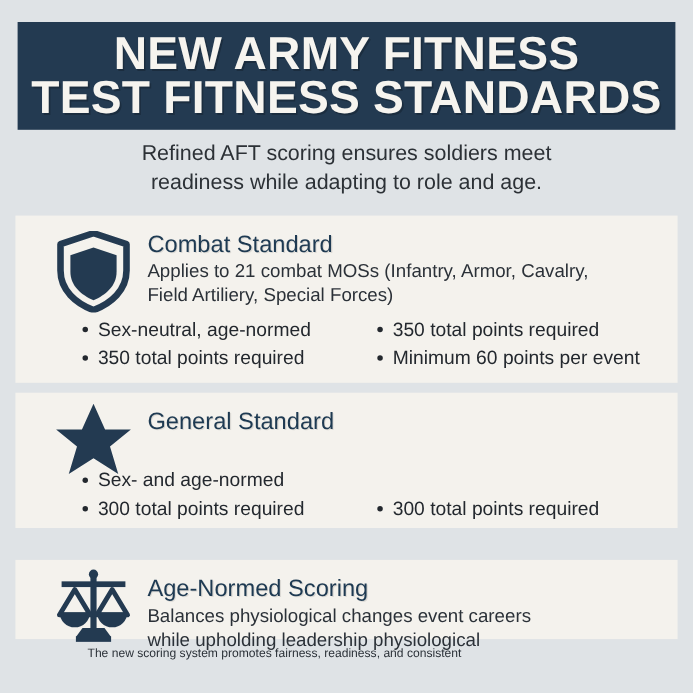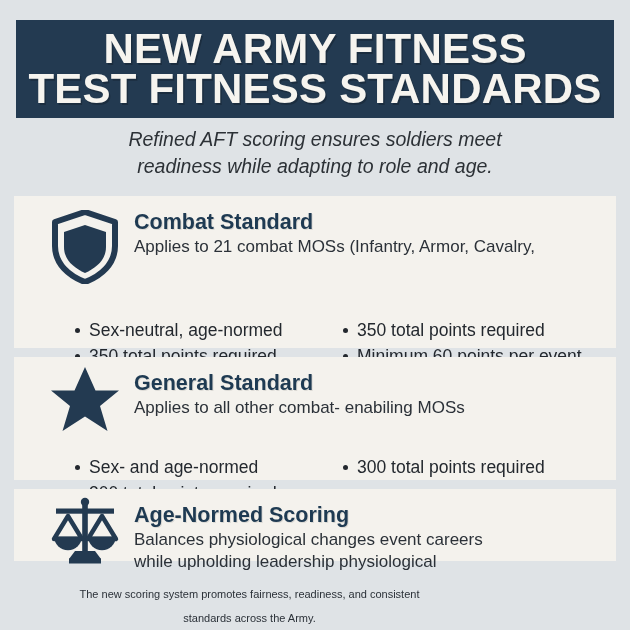--- a/index.html
+++ b/index.html
@@ -49,35 +49,34 @@
   
   .subtitle {
     position: absolute;
     left: 0;
     top: 126px;
     width: 630px;
     text-align: center;
     color: #2c3136;
     font-size: 19.5px;
     line-height: 27px;
-    font-style: italic;
   }
   .subtitle div { white-space: nowrap; }
 
   
   .card {
     position: absolute;
     left: 14px;
     width: 602px;
     background: #f4f2ed;
     box-sizing: border-box;
   }
   #card-combat  { top: 196px; height: 152px; }
   #card-general { top: 357px; height: 123px; }
-  #card-agenorm { top: 489px; height: 72px; }
+  #card-agenorm { top: 509px; height: 72px; }
 
   .card-icon {
     position: absolute;
     left: 34px;
     top: 14px;
     width: 74px;
     height: 74px;
     display: flex;
     align-items: flex-start;
     justify-content: center;
@@ -86,43 +85,42 @@
   #card-agenorm .card-icon { top: 6px; }
 
   .card-body {
     position: absolute;
     left: 120px;
     right: 10px;
     top: 13px;
   }
   .card-title {
     color: #1e3a52;
-    font-weight: bold;
+    font-weight: normal;
     font-size: 21.5px;
     line-height: 26px;
     margin: 0 0 1px 0;
     text-shadow: 1px 1px 0 rgba(0,0,0,0.10);
   }
   .card-desc {
     color: #2b3138;
     font-size: 17px;
     line-height: 22px;
   }
   .card-desc div { white-space: nowrap; }
 
   
   .bullets {
     position: absolute;
     left: 60px;
     right: 12px;
     display: flex;
-    margin-top: 31px;
   }
   #card-combat  .bullets { top: 90px; }
-  #card-general .bullets { top: 66px; }
+  #card-general .bullets { top: 66px; align-items: flex-end; }
   .bullet-col { width: 50%; }
   .bullet-col.right { padding-left: 6px; }
   .bullet {
     color: #23282e;
     font-size: 17.5px;
     line-height: 26px;
     position: relative;
     padding-left: 15px;
     white-space: nowrap;
   }
@@ -171,20 +169,21 @@
     <div class="card-icon">
       <svg width="68" height="74" viewBox="0 0 68 74" aria-hidden="true">
         <path d="M34 2 L64 12 V36 C64 54 50 66 34 72 C18 66 4 54 4 36 V12 Z" fill="none" stroke="#233a51" stroke-width="6" stroke-linejoin="round"></path>
         <path d="M34 15 L55 22 V37 C55 50 45 58 34 63 C23 58 13 50 13 37 V22 Z" fill="#233a51"></path>
       </svg>
     </div>
     <div class="card-body">
       <div class="card-title">Combat Standard</div>
       <div class="card-desc">
         <div>Applies to 21 combat MOSs (Infantry, Armor, Cavalry,</div>
+        <div>Field Artiliery, Special Forces)</div>
       </div>
     </div>
     <div class="bullets">
       <div class="bullet-col left">
         <div class="bullet">Sex-neutral, age-normed</div>
         <div class="bullet">350 total points required</div>
       </div>
       <div class="bullet-col right">
         <div class="bullet">350 total points required</div>
         <div class="bullet">Minimum 60 points per event</div>
@@ -193,23 +192,20 @@
   </div>
 
   <div class="card" id="card-general">
     <div class="card-icon">
       <svg width="72" height="70" viewBox="0 0 72 70" aria-hidden="true">
         <path d="M36 2 L46.5 25.5 L70 25.5 L51 41 L58.5 66 L36 51.5 L13.5 66 L21 41 L2 25.5 L25.5 25.5 Z" fill="#233a51"></path>
       </svg>
     </div>
     <div class="card-body">
       <div class="card-title">General Standard</div>
-      <div class="card-desc">
-        <div>Applies to all other combat- enabiling MOSs</div>
-      </div>
     </div>
     <div class="bullets">
       <div class="bullet-col left">
         <div class="bullet">Sex- and age-normed</div>
         <div class="bullet">300 total points required</div>
       </div>
       <div class="bullet-col right">
         <div class="bullet">300 total points required</div>
       </div>
     </div>
@@ -242,16 +238,15 @@
       <div class="card-title">Age-Normed Scoring</div>
       <div class="card-desc">
         <div>Balances physiological changes event careers</div>
         <div>while upholding leadership physiological</div>
       </div>
     </div>
   </div>
 
   <div class="footer">
     <div>The new scoring system promotes fairness, readiness, and consistent</div>
-    <div>standards across the Army.</div>
   </div>
 
 </div>
 
 </body></html>

